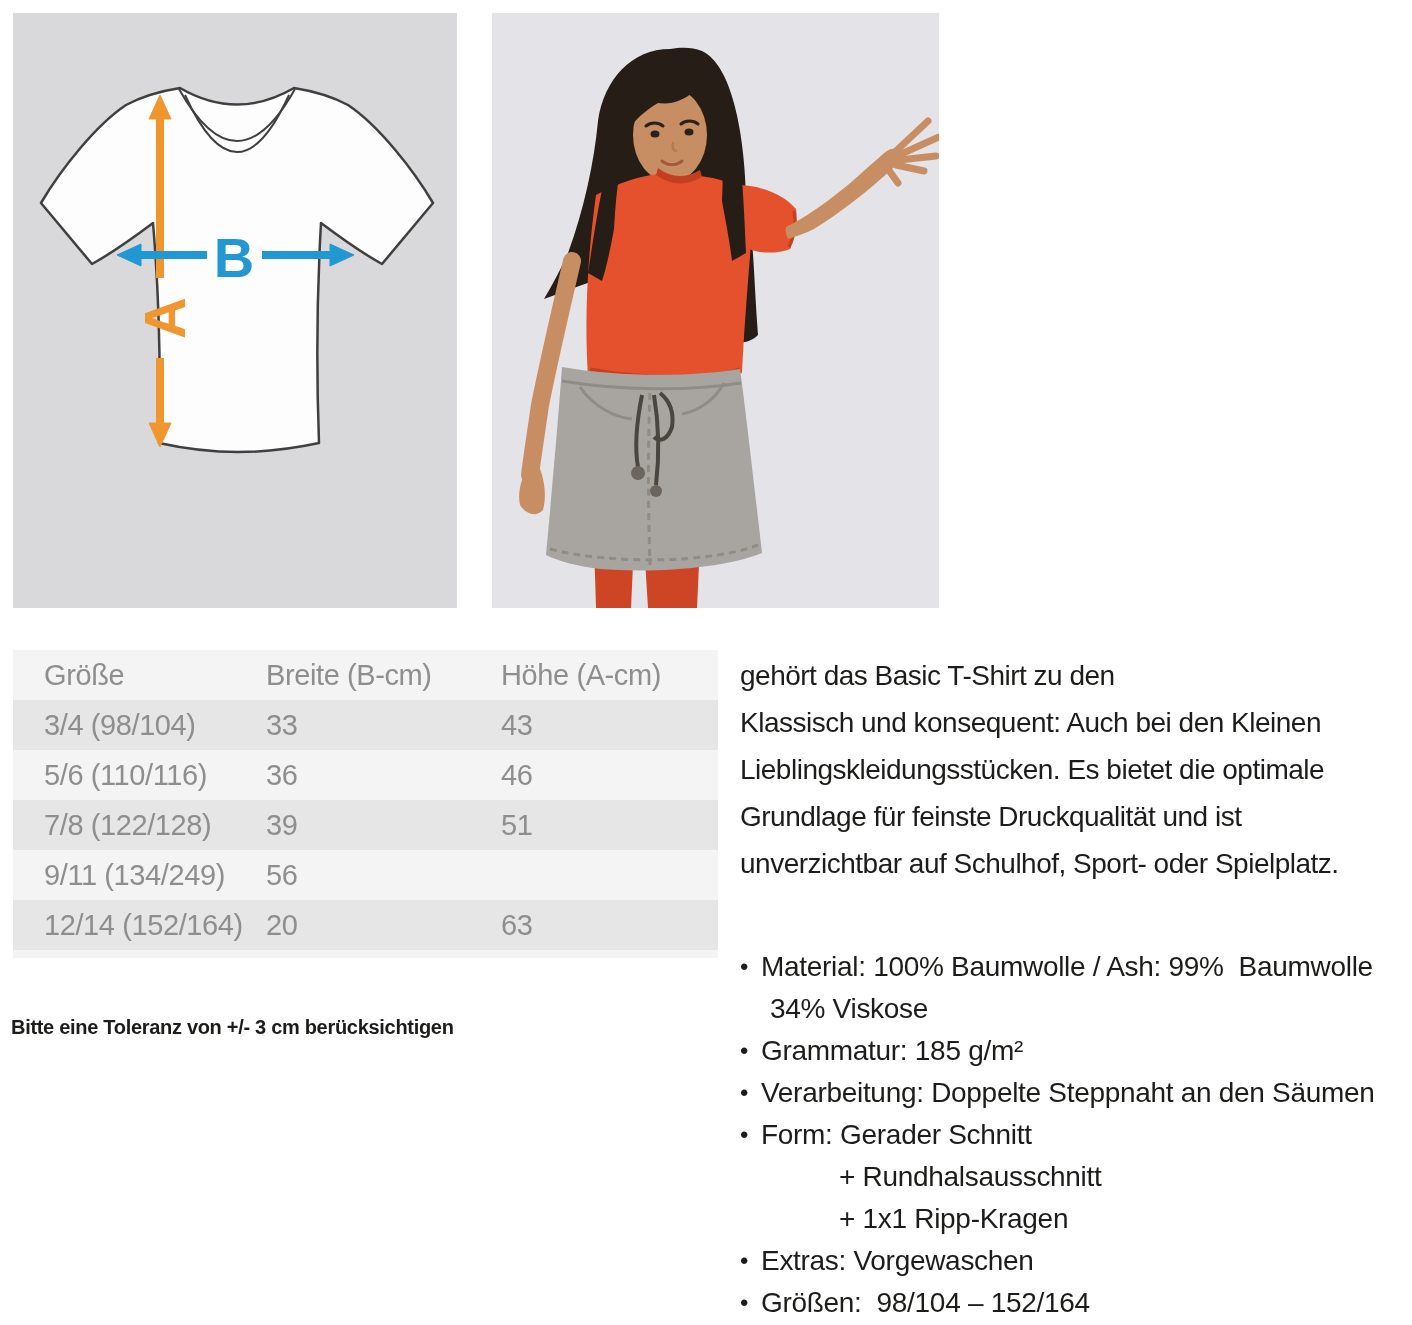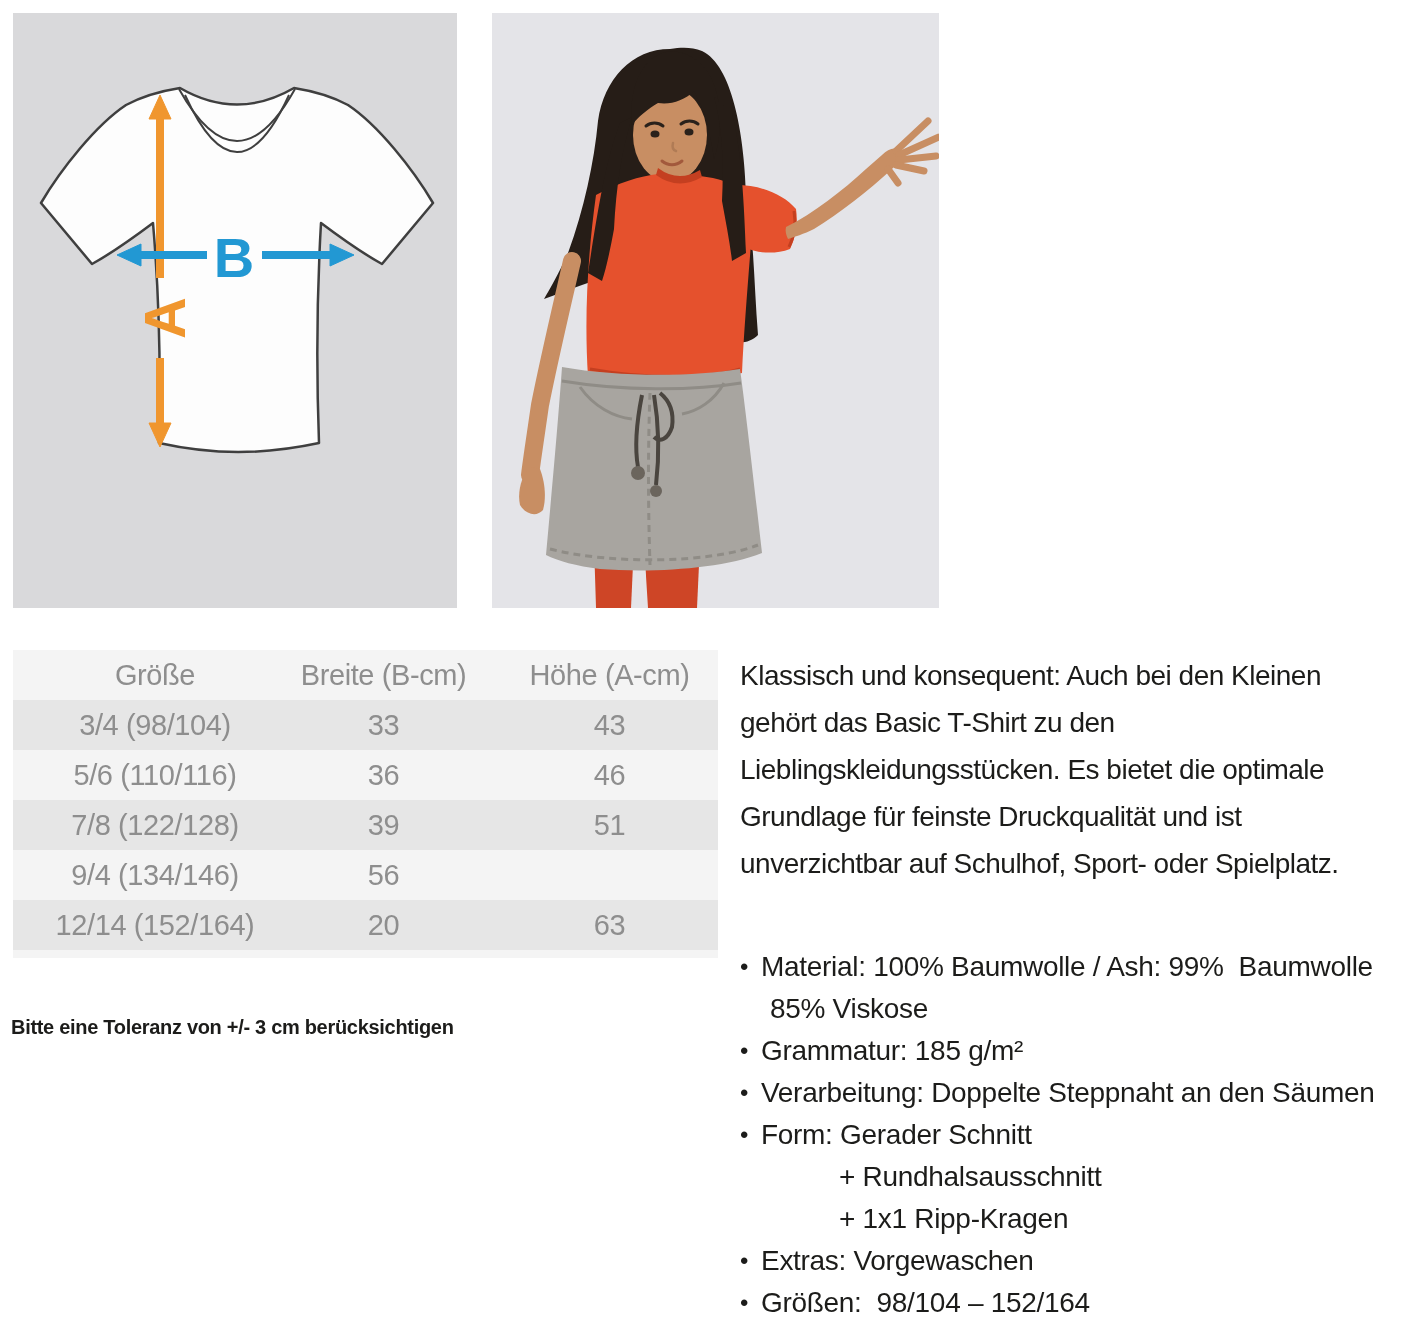--- a/index.html
+++ b/index.html
@@ -40,21 +40,21 @@
   .cord{stroke:#4a453f;stroke-width:4;fill:none;}
   .bead{fill:#6b655d;}
   .legs{fill:var(--leggings);}
   .eye{fill:#2a211b;}
   .brow{stroke:#2a211b;stroke-width:3;fill:none;stroke-linecap:round;}
   .nose{stroke:#b07b55;stroke-width:2.5;fill:none;stroke-linecap:round;}
   .mouth{stroke:#a2593c;stroke-width:3;fill:none;stroke-linecap:round;}
 
   
   .size-table{position:absolute;left:13px;top:650px;width:705px;color:var(--table-text);font-size:29px;letter-spacing:-0.4px;}
-  .t-row{display:grid;grid-template-columns:222px 235px 1fr;align-items:center;padding-left:31px;text-align:center;}
+  .t-row{display:grid;grid-template-columns:222px 235px 1fr;align-items:center;padding-left:31px;}
   .t-head{height:50px;background:var(--row-light);}
   .t-data{height:50px;}
   .t-data.odd{background:var(--row-dark);}
   .t-data.even{background:var(--row-light);}
   .t-foot{height:8px;background:var(--row-light);}
 
   .tolerance{position:absolute;left:11px;top:1016px;font-size:20px;color:var(--body-text);letter-spacing:-0.3px;white-space:pre;font-weight:bold;}
 
   
   .description{position:absolute;left:740px;top:652px;width:672px;color:var(--body-text);}
@@ -197,49 +197,49 @@
         <span class="t-cell">5/6 (110/116)</span>
         <span class="t-cell">36</span>
         <span class="t-cell">46</span>
       </div>
       <div class="t-row t-data odd">
         <span class="t-cell">7/8 (122/128)</span>
         <span class="t-cell">39</span>
         <span class="t-cell">51</span>
       </div>
       <div class="t-row t-data even">
-        <span class="t-cell">9/4 (134/146)</span>
+        <span class="t-cell">9/11 (134/249)</span>
         <span class="t-cell">56</span>
       </div>
       <div class="t-row t-data odd">
         <span class="t-cell">12/14 (152/164)</span>
         <span class="t-cell">20</span>
         <span class="t-cell">63</span>
       </div>
       <div class="t-foot"></div>
     </div>
 
   <div class="tolerance">Bitte eine Toleranz von +/- 3 cm berücksichtigen</div>
 
   <div class="description">
     <div>
+        <div class="intro-line">gehört das Basic T-Shirt zu den</div>
         <div class="intro-line">Klassisch und konsequent: Auch bei den Kleinen</div>
-        <div class="intro-line">gehört das Basic T-Shirt zu den</div>
         <div class="intro-line">Lieblingskleidungsstücken. Es bietet die optimale</div>
         <div class="intro-line">Grundlage für feinste Druckqualität und ist</div>
         <div class="intro-line">unverzichtbar auf Schulhof, Sport- oder Spielplatz.</div>
       </div>
     <div class="bullets">
         <div class="b-line first">
           <span class="b-dot">•</span>
           <span class="b-text">Material: 100% Baumwolle / Ash: 99%  Baumwolle</span>
         </div>
         <div class="b-line sub">
           <span class="b-dot"></span>
-          <span class="b-text">85% Viskose</span>
+          <span class="b-text">34% Viskose</span>
         </div>
         <div class="b-line first">
           <span class="b-dot">•</span>
           <span class="b-text">Grammatur: 185 g/m²</span>
         </div>
         <div class="b-line first">
           <span class="b-dot">•</span>
           <span class="b-text">Verarbeitung: Doppelte Steppnaht an den Säumen</span>
         </div>
         <div class="b-line first">

